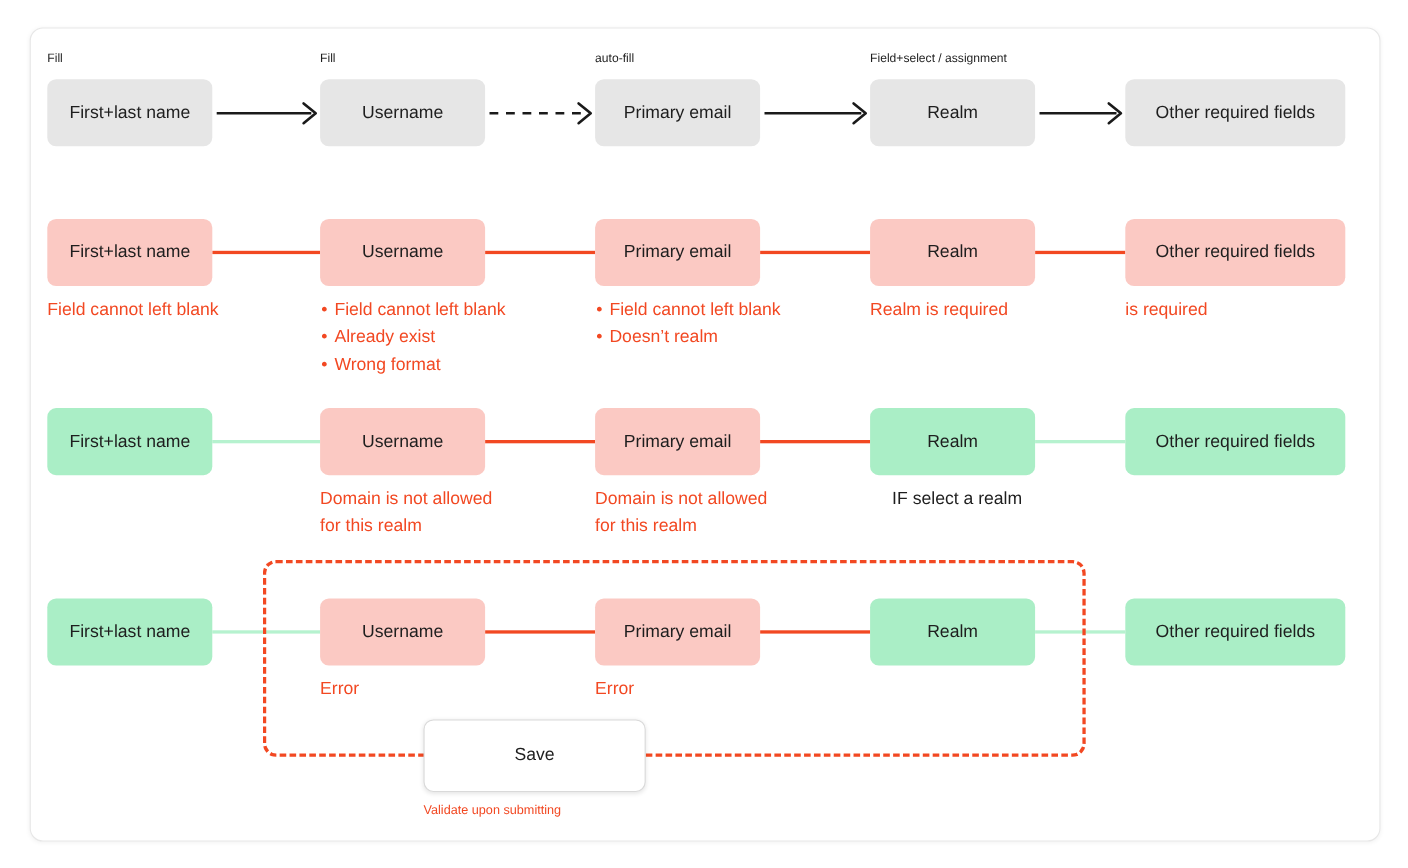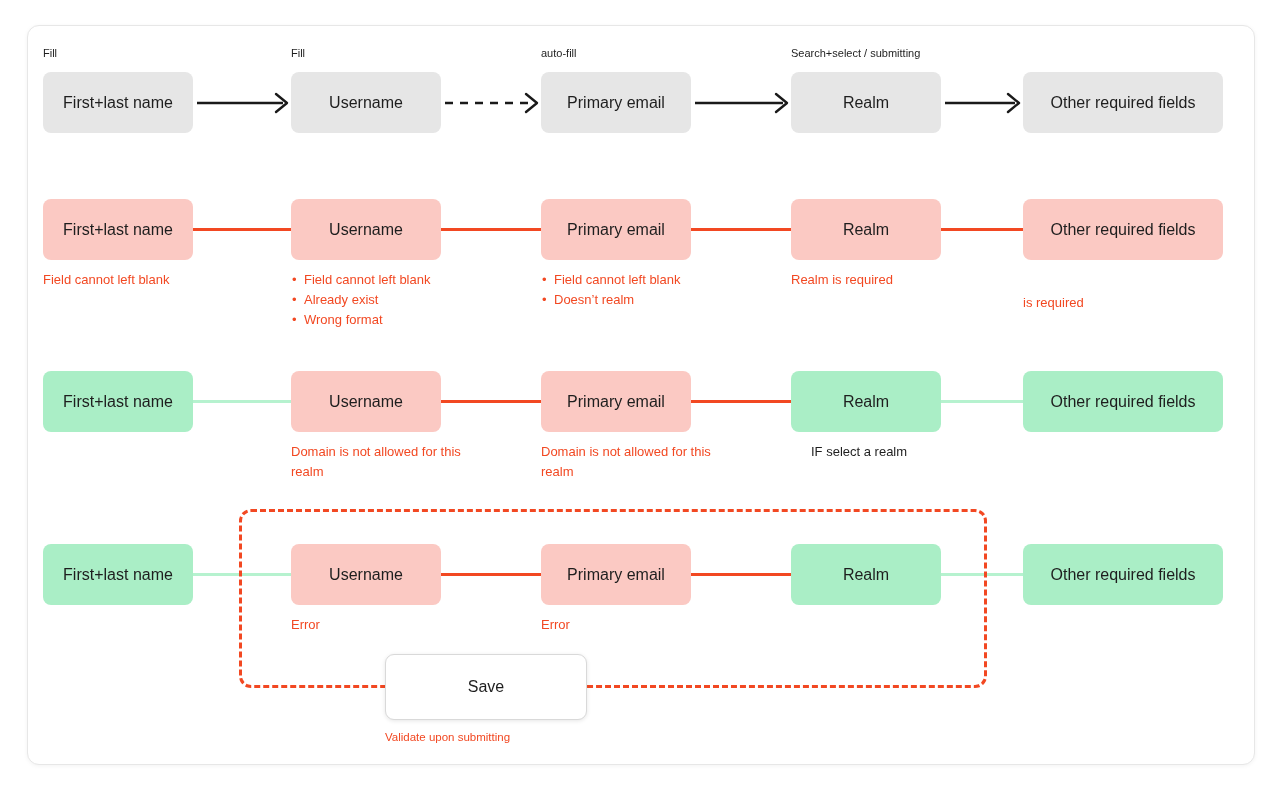--- a/index.html
+++ b/index.html
@@ -14,21 +14,21 @@
   .node{
     height:61px;border-radius:8px;display:flex;align-items:center;justify-content:center;
     font-size:16px;color:#1e1e1e;z-index:1;
   }
   .node.gray{background:#e6e6e6;}
   .node.error{background:#fbc9c3;}
   .node.ok{background:#aaeec6;}
   .conn-line{height:3px;z-index:0;}
   .conn-line.red{background:#f24822;}
   .conn-line.green{background:#b6f2cf;}
-  .note{font-size:13px;line-height:1.55;z-index:1;}
+  .note{font-size:16px;line-height:1.55;z-index:1;}
   .note.red{color:#f24822;}
   .note.dark{color:#1e1e1e;}
   .note ul{margin:0;padding:0;list-style:none;}
   .note li{position:relative;padding-left:13px;}
   .note li::before{content:"\2022";position:absolute;left:1px;top:0;}
   .dashed-frame{
     border:3px dashed #f24822;border-radius:12px;z-index:2;background:transparent;
   }
   .save-btn{
     background:#ffffff;border:1px solid #d9d9d9;border-radius:9px;
@@ -65,21 +65,21 @@
       <span>First+last name</span>
     </div>
     <div class="stage-label abs" style="left: 263px; top: 21px; width: 220px;">Fill</div>
     <div class="node gray abs" style="left: 263px; top: 46px; width: 150px; height: 61px;">
       <span>Username</span>
     </div>
     <div class="stage-label abs" style="left: 513px; top: 21px; width: 220px;">auto-fill</div>
     <div class="node gray abs" style="left: 513px; top: 46px; width: 150px; height: 61px;">
       <span>Primary email</span>
     </div>
-    <div class="stage-label abs" style="left: 763px; top: 21px; width: 220px;">Search+select / submitting</div>
+    <div class="stage-label abs" style="left: 763px; top: 21px; width: 220px;">Field+select / assignment</div>
     <div class="node gray abs" style="left: 763px; top: 46px; width: 150px; height: 61px;">
       <span>Realm</span>
     </div>
     <div class="node gray abs" style="left: 995px; top: 46px; width: 200px; height: 61px;">
       <span>Other required fields</span>
     </div>
     <div class="conn-line red abs" style="left: 165px; top: 202px; width: 98px; height: 3px;"></div>
     <div class="conn-line red abs" style="left: 413px; top: 202px; width: 100px; height: 3px;"></div>
     <div class="conn-line red abs" style="left: 663px; top: 202px; width: 100px; height: 3px;"></div>
     <div class="conn-line red abs" style="left: 913px; top: 202px; width: 82px; height: 3px;"></div>
@@ -110,21 +110,21 @@
     </div>
     <div class="node error abs" style="left: 763px; top: 173px; width: 150px; height: 61px;">
       <span>Realm</span>
     </div>
     <div class="note red abs" style="left: 763px; top: 244px; width: 170px;">
       <div>Realm is required</div>
     </div>
     <div class="node error abs" style="left: 995px; top: 173px; width: 200px; height: 61px;">
       <span>Other required fields</span>
     </div>
-    <div class="note red abs" style="left: 995px; top: 244px; width: 200px; margin-top: 23px;">
+    <div class="note red abs" style="left: 995px; top: 244px; width: 200px;">
       <div>is required</div>
     </div>
     <div class="conn-line green abs" style="left: 165px; top: 374px; width: 98px; height: 3px;"></div>
     <div class="conn-line red abs" style="left: 413px; top: 374px; width: 100px; height: 3px;"></div>
     <div class="conn-line red abs" style="left: 663px; top: 374px; width: 100px; height: 3px;"></div>
     <div class="conn-line green abs" style="left: 913px; top: 374px; width: 82px; height: 3px;"></div>
     <div class="node ok abs" style="left: 15px; top: 345px; width: 150px; height: 61px;">
       <span>First+last name</span>
     </div>
     <div class="node error abs" style="left: 263px; top: 345px; width: 150px; height: 61px;">

